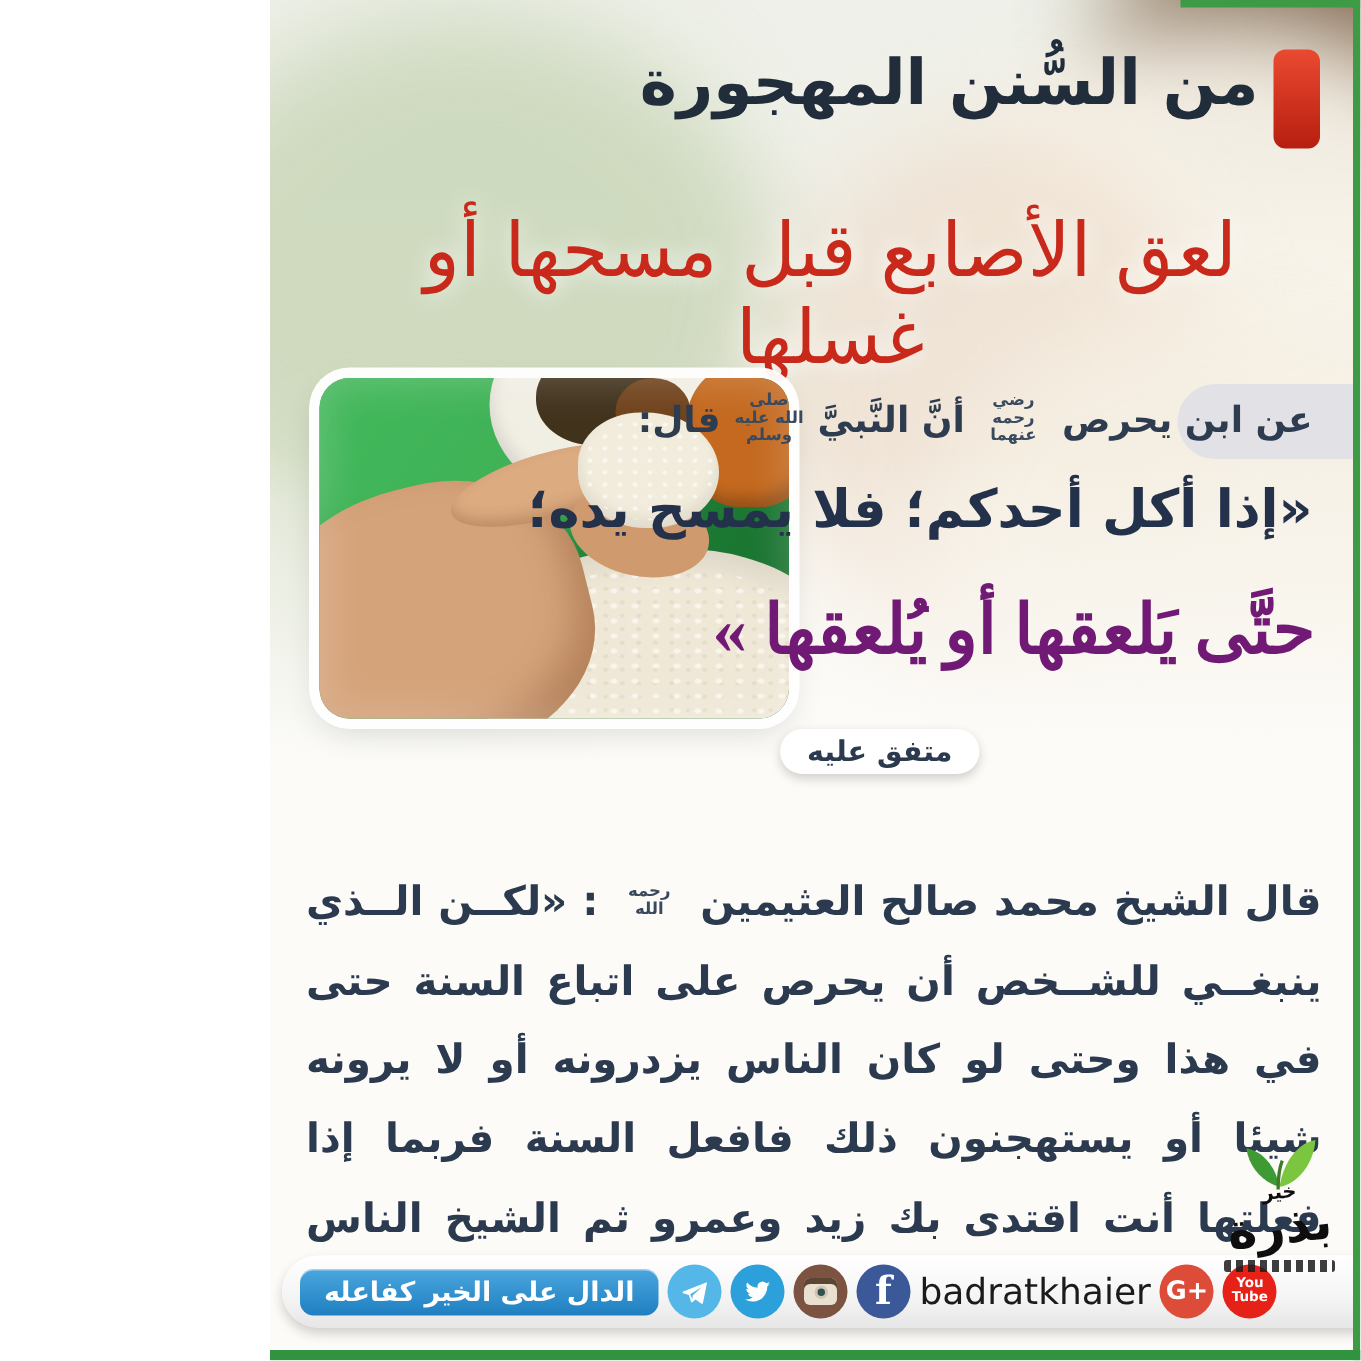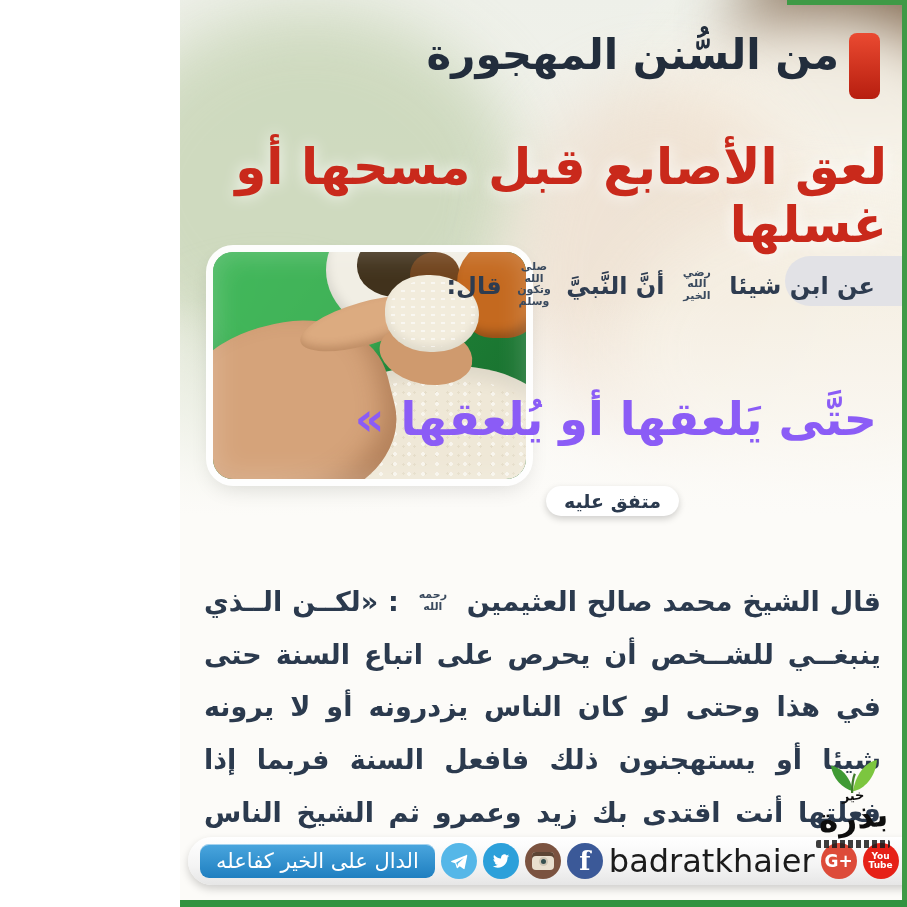--- a/index.html
+++ b/index.html
@@ -25,22 +25,22 @@
     background:linear-gradient(180deg,rgba(252,251,248,0) 0%,#fcfbf8 90%);}
   
   .edge{position:absolute;background:#3f9a46;z-index:60;}
   .edge-right{top:0;right:0;width:5px;height:907px;}
   .edge-bottom{left:0;bottom:0;width:907px;height:7px;background:#319340;}
   .edge-topright{top:0;right:0;width:120px;height:5px;}
   
   .kicker-mark{position:absolute;top:33px;right:27px;width:31px;height:66px;border-radius:8px;
     background:linear-gradient(180deg,#ea4a31 0%,#b71e0f 100%);z-index:6;}
   .kicker{position:absolute;top:30px;right:68px;font-size:42px;font-weight:bold;color:#222d3c;z-index:6;}
-  .main-title{position:absolute;top:138px;right:20px;left:40px;text-align:right;
-    font-size:50px;font-weight:bold;color:#c9291b;z-index:6;
+  .main-title{position:absolute;top:138px;right:20px;left:40px;text-align:center;
+    font-size:50px;font-weight:normal;color:#c9291b;z-index:6;
     text-shadow:0 0 16px rgba(255,255,255,.9);}
   
   .photo{position:absolute;left:33px;top:252px;width:313px;height:227px;border-radius:20px;
     overflow:hidden;z-index:6;
     box-shadow:0 0 0 7px rgba(255,255,255,.95), 0 8px 22px rgba(0,0,0,.14);
     background:linear-gradient(125deg,#2ea24a 0%,#1d7e35 60%,#176b2c 100%);}
   .photo .pp{position:absolute;}
   .p-cloth-hi{left:-10%;top:-20%;width:70%;height:80%;background:#4cc263;border-radius:50%;filter:blur(18px);opacity:.7;}
   .p-plate{left:36%;top:-22%;width:54%;height:60%;border-radius:50%;background:#f1eee4;box-shadow:inset 0 -6px 12px rgba(0,0,0,.12);}
   .p-food1{left:46%;top:-8%;width:26%;height:28%;border-radius:48%;background:#41321c;}
@@ -61,48 +61,48 @@
   .p-clump-tex{left:56%;top:12%;width:28%;height:30%;border-radius:50%;opacity:.6;
     background-image:radial-gradient(#ffffff 24%,rgba(255,255,255,0) 26%);background-size:10px 8px;}
   .p-soft{left:0;top:0;width:100%;height:100%;box-shadow:inset 0 0 30px rgba(255,255,255,.25);}
   
   .narrator-tab{position:absolute;top:256px;right:0;width:122px;height:50px;background:#e2e2e6;
     border-radius:26px 0 0 26px;z-index:3;}
   .narrator{position:absolute;top:264px;right:32px;font-size:24px;font-weight:bold;color:#2e3c50;z-index:6;}
   .stamp{display:inline-block;font-size:11px;font-weight:bold;line-height:1.05;max-width:48px;
     text-align:center;vertical-align:middle;transform:translateY(-3px);color:#3a4a5e;}
   .hadith1{position:absolute;top:320px;right:32px;font-size:35px;font-weight:bold;color:#23314a;z-index:6;}
-  .hadith2{position:absolute;top:392px;right:30px;font-size:46px;font-weight:bold;color:#8b5cf6;z-index:6;}
+  .hadith2{position:absolute;top:392px;right:30px;font-size:46px;font-weight:bold;color:#701a75;z-index:6;font-family:Liberation Serif, serif;}
   .pill{position:absolute;background:#ffffff;border-radius:18px;padding:4px 18px;
     font-size:19px;font-weight:bold;color:#2b3a4e;z-index:6;
     box-shadow:0 3px 7px rgba(0,0,0,.18);}
-  .badge-muttafaq{left:366px;top:486px;}
+  .badge-muttafaq{left:340px;top:486px;}
   .badge-noor{left:22px;top:783px;font-size:20px;}
   
   .quote{position:absolute;top:549px;right:26px;left:24px;z-index:6;
     font-size:27px;font-weight:bold;color:#2b3a4e;line-height:1.95;
     text-align:justify;}
   
   .bar{position:absolute;left:8px;top:837px;width:819px;height:48px;z-index:10;
     background:linear-gradient(180deg,#ffffff 0%,#f4f4f4 60%,#e6e6e6 100%);
     border-radius:25px;box-shadow:0 4px 8px rgba(0,0,0,.18);
     display:flex;align-items:center;direction:ltr;padding:0 8px 0 12px;gap:6px;}
   .cta{background:linear-gradient(180deg,#4aa6de 0%,#1f7fc0 100%);color:#fff;direction:rtl;
-    font-size:21px;font-weight:normal;padding:5px 16px;border-radius:9px;white-space:nowrap;
+    font-size:18px;font-weight:bold;padding:5px 16px;border-radius:9px;white-space:nowrap;
     box-shadow:inset 0 1px 0 rgba(255,255,255,.5);cursor:pointer;text-align:right;}
   .circ{width:36px;height:36px;min-width:36px;border-radius:50%;display:flex;flex-direction:column;
     align-items:center;justify-content:center;color:#fff;cursor:pointer;}
   .c-telegram{background:#55b7e8;}
   .c-twitter{background:#2ca0da;}
   .c-instagram{background:#7b5340;}
   .c-facebook{background:#3b5998;font-weight:bold;font-size:26px;font-family:"DejaVu Serif",serif;}
   .c-gplus{background:#dd4b39;font-weight:bold;font-size:17px;}
   .c-youtube{background:#e62117;}
   .yt-txt{font-size:9px;font-weight:bold;line-height:1;}
-  .handle{font-size:32px;color:#1b1b1b;direction:ltr;white-space:nowrap;}
+  .handle{font-size:24px;color:#1b1b1b;direction:ltr;white-space:nowrap;}
   .insta-cam{width:22px;height:18px;border-radius:4px;background:#e9e0cf;position:relative;
     box-shadow:inset 0 4px 0 #5d4534;}
   .insta-lens{position:absolute;left:7px;top:5px;width:9px;height:9px;border-radius:50%;
     background:#35504f;border:2px solid #cfc6b4;}
   
   .logo{position:absolute;right:6px;top:748px;width:96px;text-align:center;z-index:11;color:#0e0e0e;}
   .logo svg{display:block;margin:0 auto;}
   .logo-word-top{font-size:13px;font-weight:bold;margin-top:-6px;transform:rotate(-4deg);}
   .logo-word-main{font-size:33px;font-weight:bold;line-height:1;transform:rotate(-6deg);margin-top:-2px;}
   .logo-caption{margin:6px auto 0;width:74px;height:8px;border-radius:2px;opacity:.85;
@@ -144,26 +144,27 @@
     <div class="pp p-arm"></div>
     <div class="pp p-thumb"></div>
     <div class="pp p-fingers"></div>
     <div class="pp p-riceclump"></div>
     <div class="pp p-clump-tex"></div>
     <div class="pp p-soft"></div>
   </div>
 
   <div class="narrator-tab"></div>
   <div class="narrator">
-    <span>عن ابن شيئا</span>
-    <span class="stamp">رضي الله الخير</span>
+    <span>عن ابن يحرص</span>
+    <span class="stamp">رضي رحمه عنهما</span>
     <span>أنَّ النَّبيَّ</span>
-    <span class="stamp">صلى الله وتكون وسلم</span>
+    <span class="stamp">صلى الله عليه وسلم</span>
     <span>قال:</span>
   </div>
+  <div class="hadith1">«إذا أكل أحدكم؛ فلا يمسح يده؛</div>
   <div class="hadith2">حتَّى يَلعقها أو يُلعقها »</div>
   <div class="pill badge-muttafaq">متفق عليه</div>
 
   <p class="quote"><span>قال الشيخ محمد صالح العثيمين</span>
     <span class="stamp">رحمه الله</span><span> : </span><span>«لكــن الــذي ينبغــي للشــخص أن يحرص على اتباع السنة حتى في هذا وحتى لو كان الناس يزدرونه أو لا يرونه شيئا أو يستهجنون ذلك فافعل السنة فربما إذا فعلتها أنت اقتدى بك زيد وعمرو ثم الشيخ الناس على هذه السنة وتكون أنت السبب في إحيائها.»</span></p>
 
   <div class="bar">
     <div class="cta">الدال على الخير كفاعله</div>
     <div class="circ c-telegram">
       <svg width="20" height="20" viewBox="0 0 24 24">

